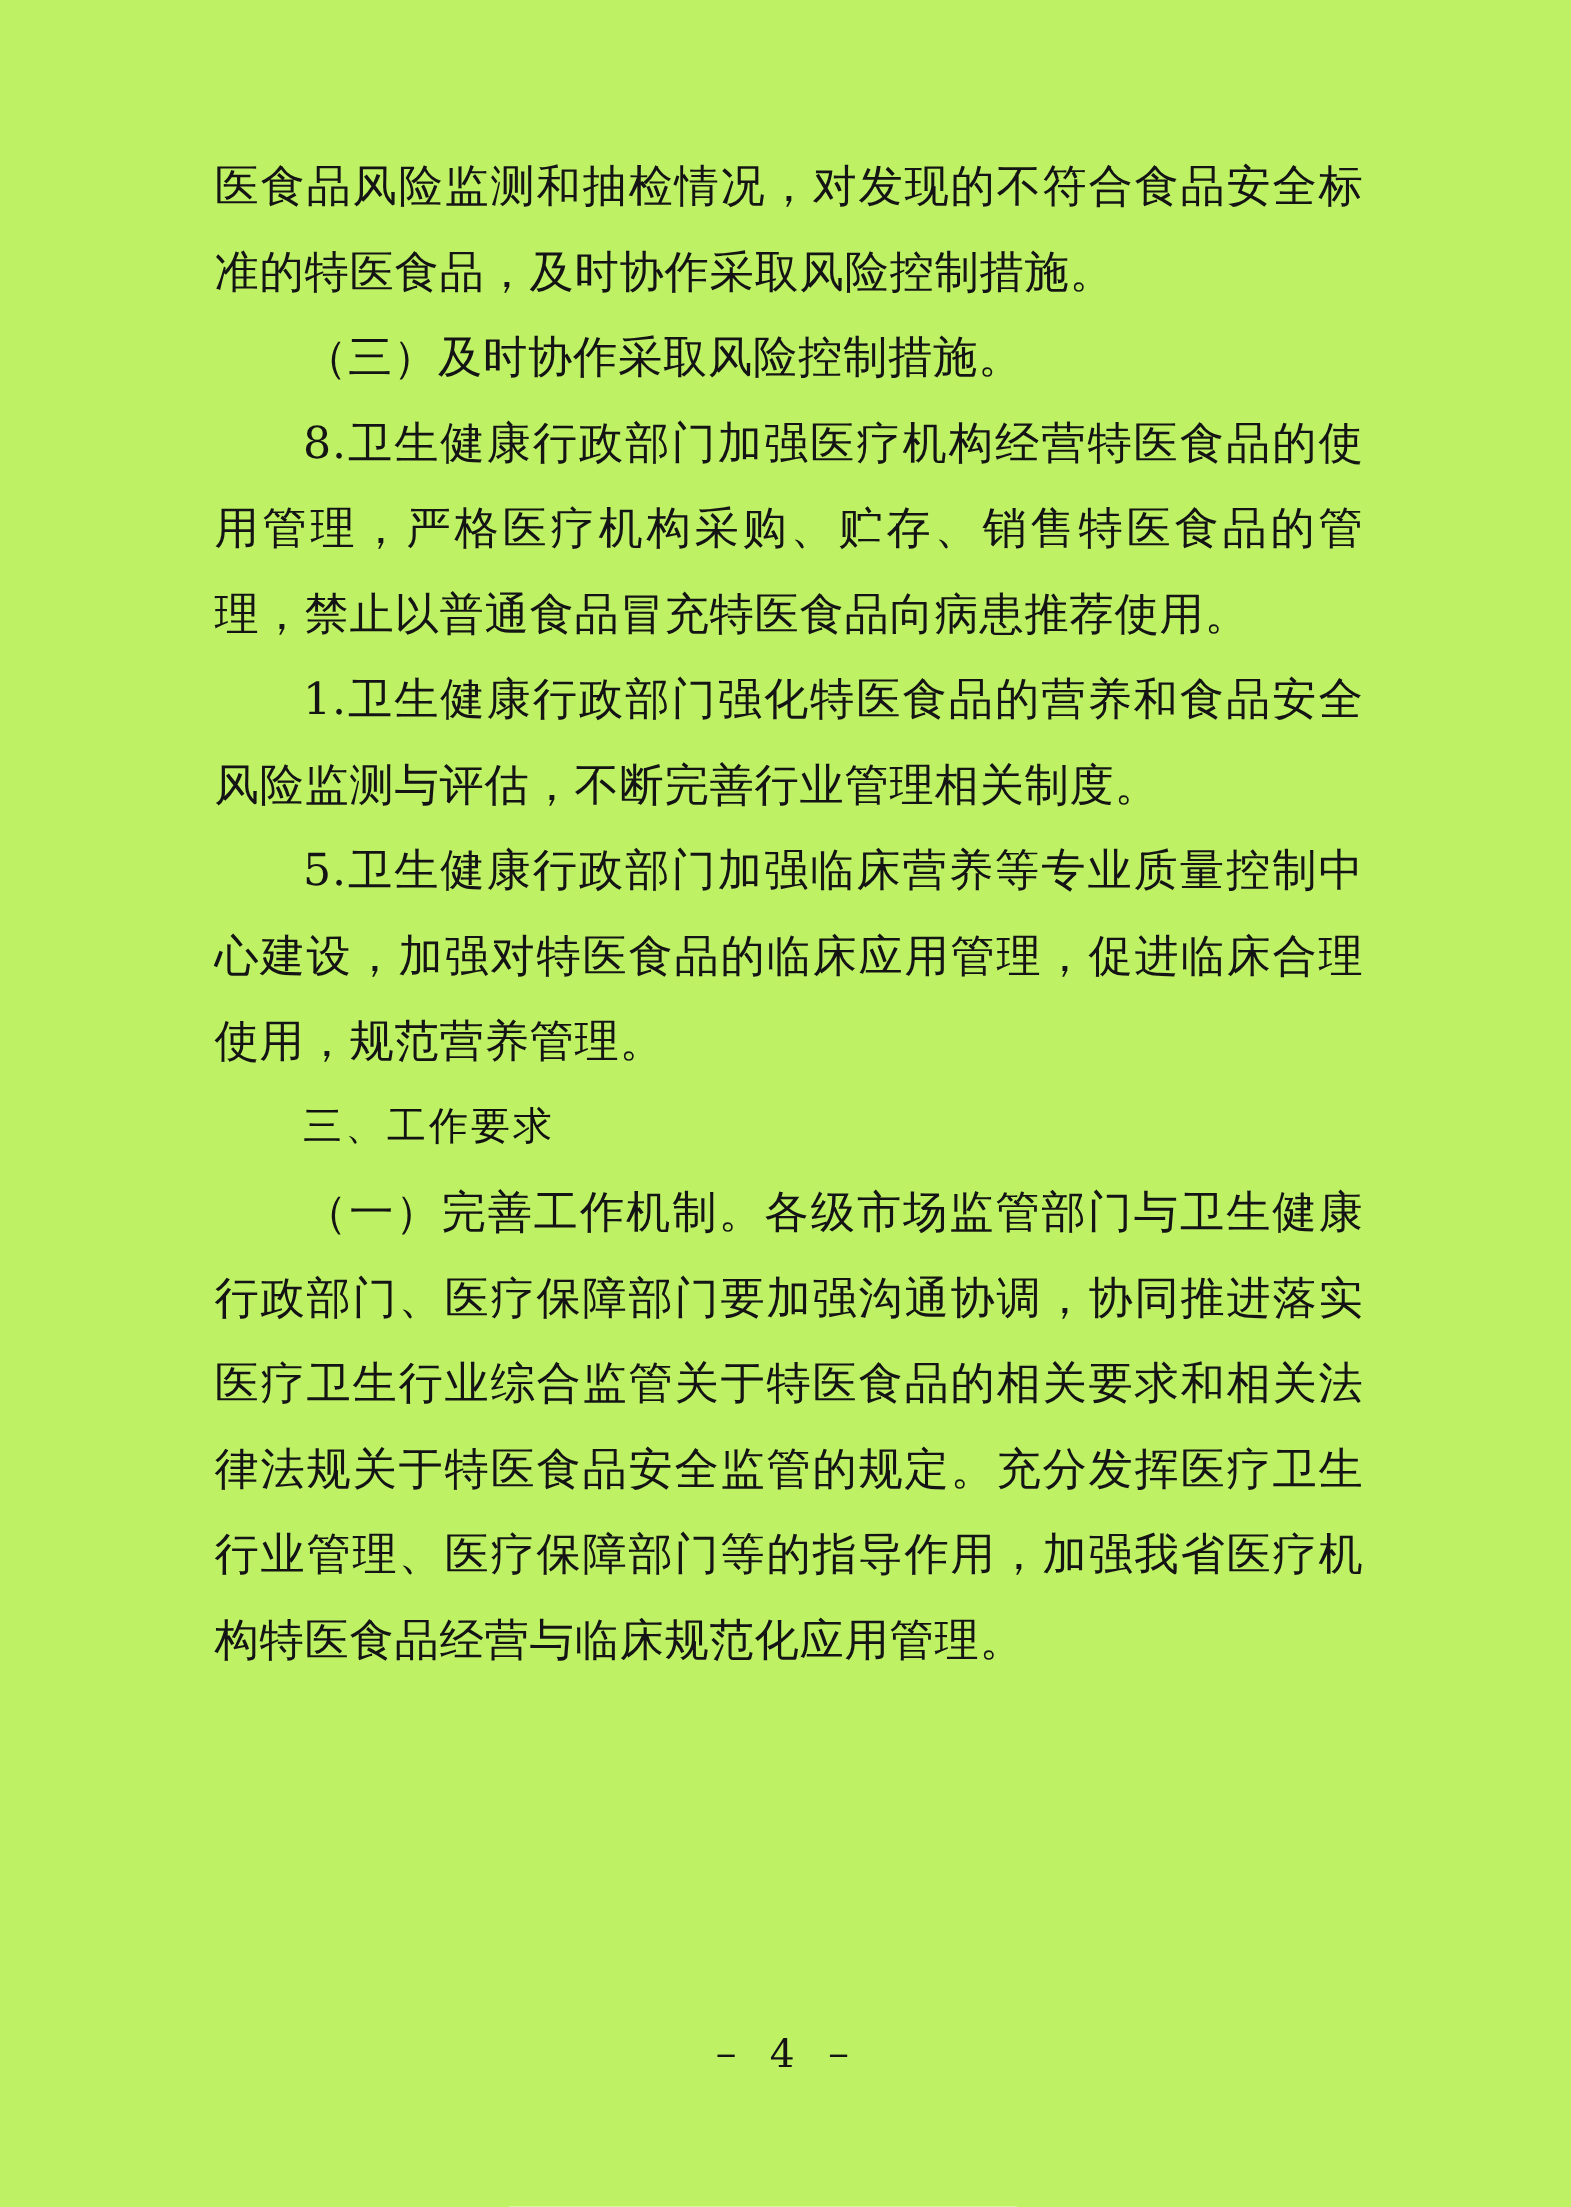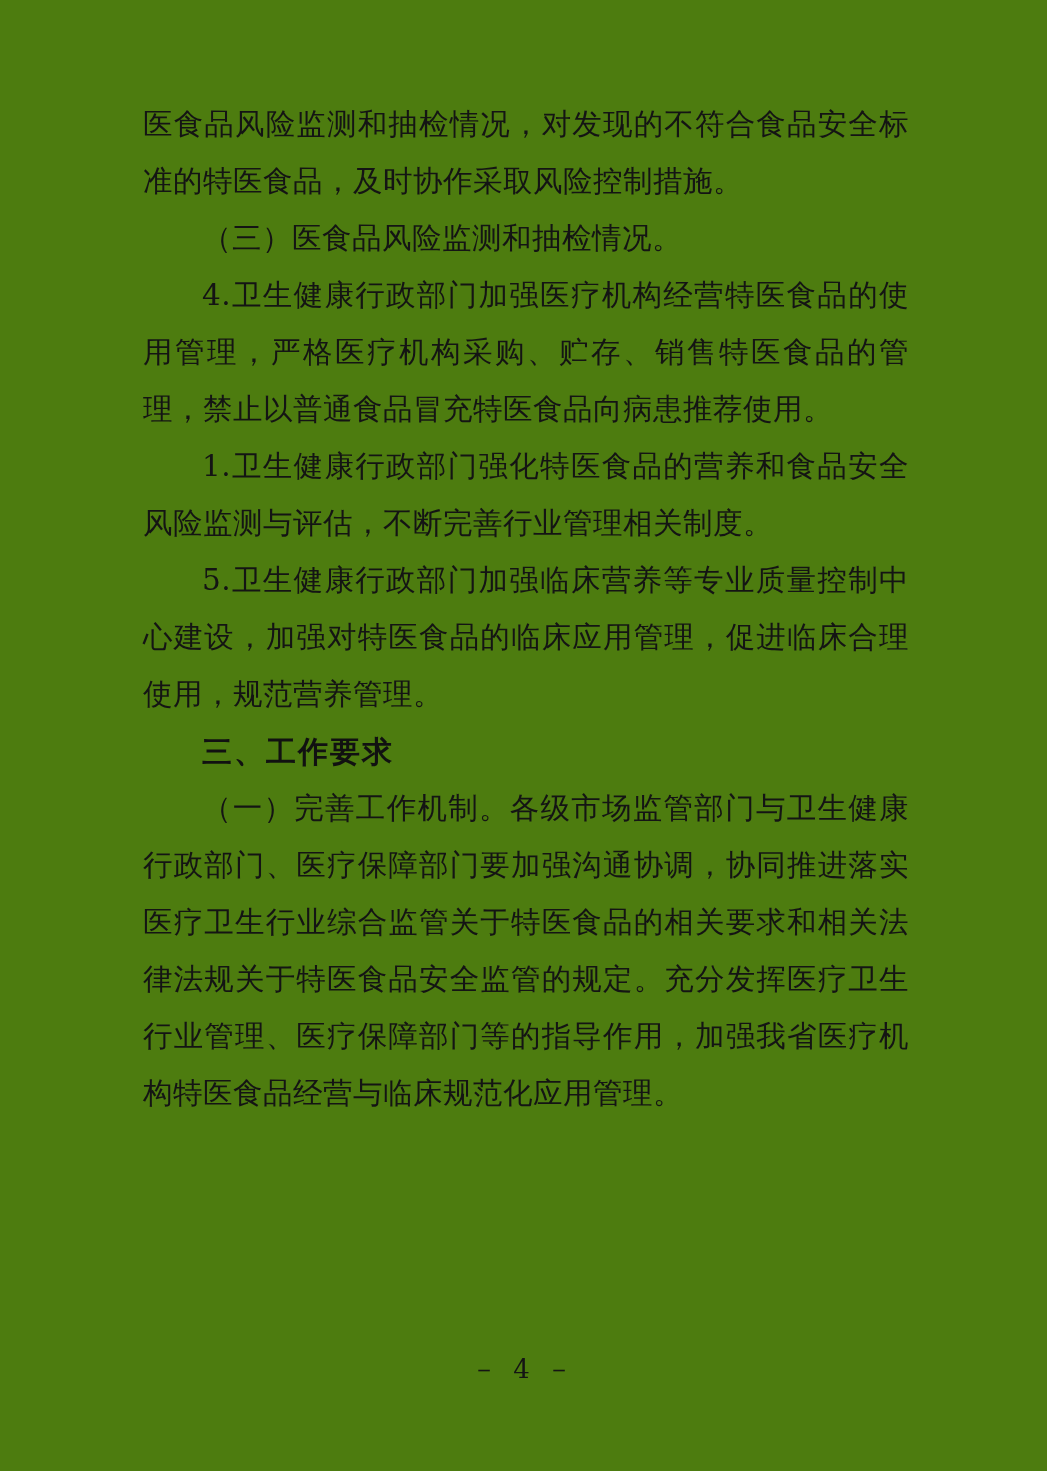--- a/index.html
+++ b/index.html
@@ -14,21 +14,21 @@
     color: #1a1a1a;
     position: relative;
     overflow: hidden;
   }
   .page {
     position: absolute;
     left: 0;
     top: 0;
     width: 1047px;
     height: 1471px;
-    background: #4d7c0f;
+    background: #bef264;
   }
   .content {
     position: absolute;
     left: 143px;
     top: 96px;
     width: 766px;
   }
   .para {
     font-size: 29.5px;
     line-height: 57px;
@@ -36,25 +36,25 @@
     text-align: justify;
     text-justify: inter-ideograph;
     margin: 0;
     color: #141414;
     font-family: "DejaVu Serif", "Liberation Serif", serif;
   }
   .indent {
     text-indent: 59px;
   }
   .heading {
-    font-size: 30px;
+    font-size: 26px;
     line-height: 57px;
     margin: 0;
     text-indent: 59px;
-    font-weight: bold;
+    font-weight: normal;
     letter-spacing: 2px;
     font-family: "DejaVu Sans", "Liberation Sans", sans-serif;
     color: #111;
   }
   .pagenum {
     position: absolute;
     left: 0;
     top: 1352px;
     width: 1047px;
     text-align: center;
@@ -63,21 +63,21 @@
     color: #141414;
     font-family: "DejaVu Serif", "Liberation Serif", serif;
   }
 </style>
 </head>
 <body>
 
 <div class="page">
   <div class="content">
     <p class="para">医食品风险监测和抽检情况，对发现的不符合食品安全标准的特医食品，及时协作采取风险控制措施。</p>
-    <p class="para indent">（三）医食品风险监测和抽检情况。</p>
-    <p class="para indent">4.卫生健康行政部门加强医疗机构经营特医食品的使用管理，严格医疗机构采购、贮存、销售特医食品的管理，禁止以普通食品冒充特医食品向病患推荐使用。</p>
+    <p class="para indent">（三）及时协作采取风险控制措施。</p>
+    <p class="para indent">8.卫生健康行政部门加强医疗机构经营特医食品的使用管理，严格医疗机构采购、贮存、销售特医食品的管理，禁止以普通食品冒充特医食品向病患推荐使用。</p>
     <p class="para indent">1.卫生健康行政部门强化特医食品的营养和食品安全风险监测与评估，不断完善行业管理相关制度。</p>
     <p class="para indent">5.卫生健康行政部门加强临床营养等专业质量控制中心建设，加强对特医食品的临床应用管理，促进临床合理使用，规范营养管理。</p>
     <p class="heading">三、工作要求</p>
     <p class="para indent">（一）完善工作机制。各级市场监管部门与卫生健康行政部门、医疗保障部门要加强沟通协调，协同推进落实医疗卫生行业综合监管关于特医食品的相关要求和相关法律法规关于特医食品安全监管的规定。充分发挥医疗卫生行业管理、医疗保障部门等的指导作用，加强我省医疗机构特医食品经营与临床规范化应用管理。</p>
   </div>
   <div class="pagenum">－ 4 －</div>
 </div>
 
 </body></html>

